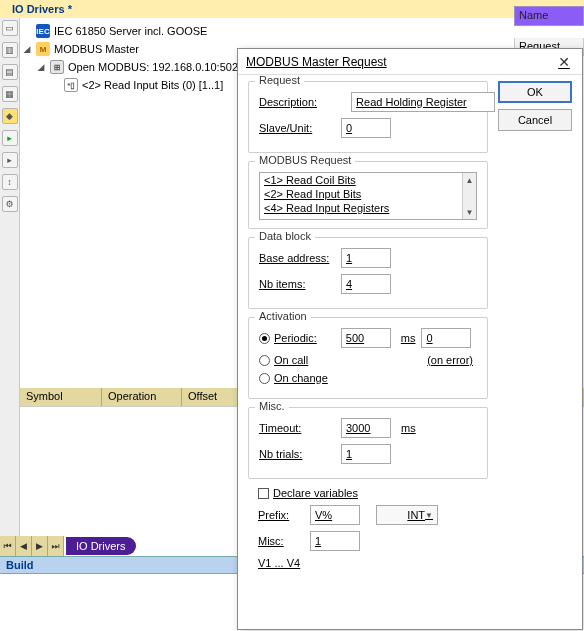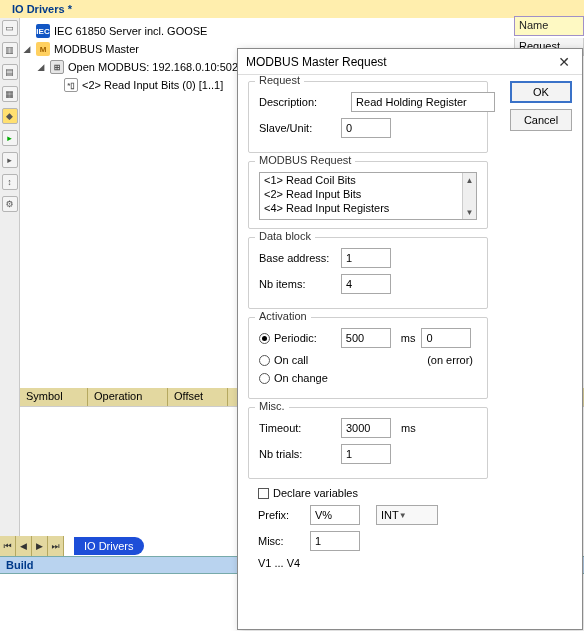--- a/index.html
+++ b/index.html
@@ -23,34 +23,34 @@
   .ico-req { background: #fff; border:1px solid #999; color:#555; }
   .indent1 { padding-left: 14px; }
   .indent2 { padding-left: 28px; }
 
   
   .gridhdr { position: absolute; left: 20px; top: 388px; right: 0; height: 18px; background: #e3d8a0; display: flex; }
   .gridhdr div { border-right: 1px solid #b5a860; padding: 2px 6px; color: #000; }
   .gridbody { position: absolute; left: 20px; top: 406px; right: 0; height: 130px; background: #fff; border-top:1px solid #ccc; }
 
   
-  .rightpane-head { position: absolute; right: 0; top: 16px; width: 70px; height: 20px; background: #fef9c3; border:1px solid #a090c8; padding:2px 4px; color:#222; }
+  .rightpane-head { position: absolute; right: 0; top: 6px; width: 70px; height: 20px; background: #8b5cf6; border:1px solid #a090c8; padding:2px 4px; color:#222; }
   .rightpane-val  { position: absolute; right: 0; top: 38px; width: 70px; height: 18px; background: #f4f4f4; border:1px solid #ccc; border-top:none; padding:2px 4px; }
 
   
   .tabstrip { position: absolute; left: 0; right: 0; top: 536px; height: 20px; background: #fff; display:flex; align-items:center; }
   .navbtns { background:#e3d8a0; height:20px; display:flex; }
   .navbtns span { width:16px; height:20px; display:flex; align-items:center; justify-content:center; color:#333; border-right:1px solid #b5a860; font-size:9px; }
-  .tabactive { background:#1d4ed8; color:#fff; padding:3px 10px; border-radius: 0 10px 10px 0; margin-left:10px; }
+  .tabactive { background:#4c1d95; color:#fff; padding:3px 10px; border-radius: 0 10px 10px 0; margin-left:2px; }
 
   .buildbar { position: absolute; left:0; right:0; top:556px; height:18px; background:#b9d3ef; color:#003a8a; font-weight:bold; padding:2px 6px; border-top:1px solid #7aa; border-bottom:1px solid #7aa; }
   .buildbody { position:absolute; left:0; right:0; top:574px; bottom:0; background:#fff; }
 
   
-  .dialog { position: absolute; left: 237px; top: 48px; width: 346px; height: 582px; background: #fff; border: 1px solid #8a8a8a; box-shadow: 2px 2px 8px rgba(0,0,0,.2); display:flex; flex-direction:column; }
+  .dialog { position: absolute; left: 237px; top: 48px; width: 346px; height: 582px; background: #fff; border: 1px solid #8a8a8a; box-shadow: 2px 2px 8px rgba(0,0,0,.2); display:flex; flex-direction:column;text-decoration:underline; }
   .dlg-title { height: 26px; display:flex; align-items:center; justify-content:space-between; padding:0 8px; border-bottom:1px solid #ddd; }
   .dlg-title span:first-child { color:#000; font-size:12px; }
   .dlg-close { width:20px; height:20px; display:flex; align-items:center; justify-content:center; color:#333; font-size:14px; }
   .dlg-body { flex:1; padding:6px 10px 10px 10px; overflow:auto; position:relative; }
 
   .group { border:1px solid #cfcfcf; border-radius:2px; padding:10px 10px 8px 10px; margin-bottom:8px; position:relative; width: 240px; }
   .group > legend, .group-title { position:absolute; top:-8px; left:6px; background:#fff; padding:0 4px; color:#333; }
   .frow { display:flex; align-items:center; margin-bottom:6px; gap:6px; }
   .flabel { width: 76px; color:#000; }
   .finput { border:1px solid #a8a8a8; height:20px; padding:2px 4px; width:90px; }
@@ -66,24 +66,24 @@
   .listbox .sbtn { height:14px; display:flex; align-items:center; justify-content:center; font-size:8px; color:#555; }
 
   .radio { display:flex; align-items:center; gap:4px; }
   .radio .dot { width:11px; height:11px; border:1px solid #555; border-radius:50%; display:flex; align-items:center; justify-content:center; }
   .radio .dot.checked::after { content:""; width:5px; height:5px; background:#000; border-radius:50%; }
 
   .cbx { display:flex; align-items:center; gap:4px; }
   .cbx .box { width:11px; height:11px; border:1px solid #555; }
 
   .btncol { position:absolute; right:10px; top:6px; display:flex; flex-direction:column; gap:6px; }
-  .dbtn { width:62px; height:22px; border:1px solid #a8a8a8; background:#f3f3f3; display:flex; align-items:center; justify-content:center; }
+  .dbtn { width:74px; height:22px; border:1px solid #a8a8a8; background:#f3f3f3; display:flex; align-items:center; justify-content:center; }
   .dbtn.primary { border:2px solid #3a72c8; }
 
-  .combo { width:62px; height:20px; border:1px solid #a8a8a8; background:#f8f8f8; display:flex; align-items:center; justify-content:flex-start; padding:0 4px; }
+  .combo { width:62px; height:20px; border:1px solid #a8a8a8; background:#f8f8f8; display:flex; align-items:center; justify-content:flex-end; padding:0 4px; }
   .combo .chev { font-size:8px; color:#555; }
 </style>
 </head>
 <body>
 
 <div class="titlebar">IO Drivers *</div>
 
 <div class="ltool">
   <div class="tbtn">▭</div>
   <div class="tbtn">▥</div>
@@ -116,21 +116,21 @@
     <span class="twisty"></span>
     <span class="ico ico-req">*▯</span>
     <span>&lt;2&gt; Read Input Bits (0) [1..1]</span>
   </div>
 </div>
 
 <div class="rightpane-head">Name</div>
 <div class="rightpane-val">Request</div>
 
 <div class="gridhdr">
-  <div style="width:68px">Symbol</div>
+  <div style="width:82px">Symbol</div>
   <div style="width:80px">Operation</div>
   <div style="width:60px">Offset</div>
 </div>
 <div class="gridbody"></div>
 
 <div class="tabstrip">
   <div class="navbtns">
     <span>⏮</span>
     <span>◀</span>
     <span>▶</span>

